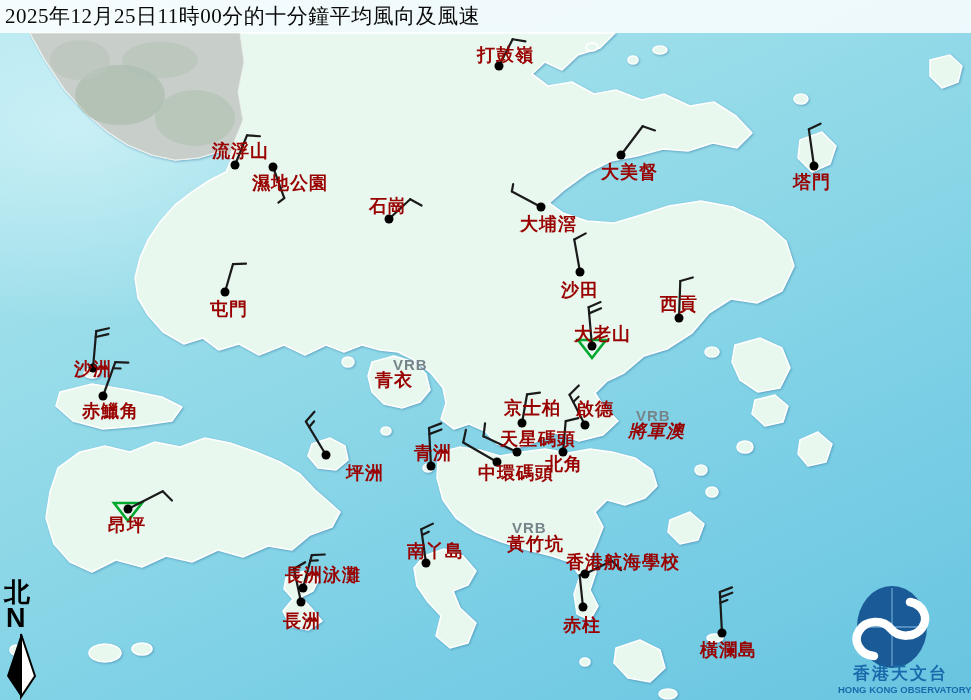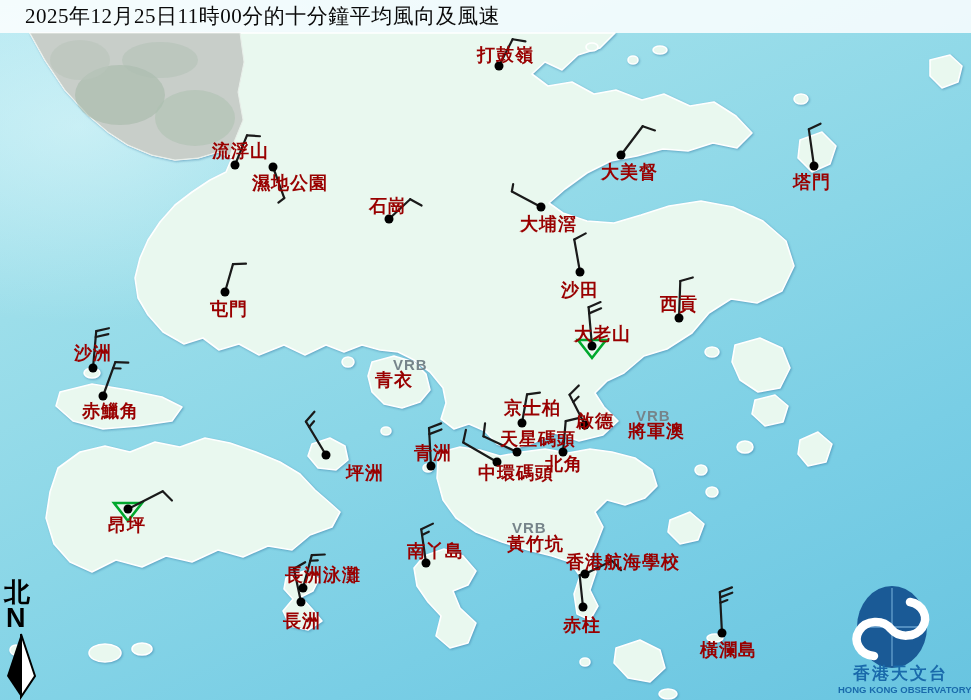--- a/index.html
+++ b/index.html
@@ -12,21 +12,21 @@
   .land{fill:#e9f8ef;stroke:#ffffff;stroke-width:1.6;stroke-linejoin:round;}
   #land-layer{filter:drop-shadow(1.5px 1.5px 1px rgba(60,125,165,.55));}
   .urban{fill:#c8cec9;stroke:#e8eee9;stroke-width:1;}
   #labels-layer{position:absolute;left:0;top:0;width:971px;height:567px;pointer-events:none;}
   .st-label{position:absolute;color:#990000;font:600 18px/1.05 "Liberation Serif","DejaVu Serif",serif;
     letter-spacing:1px;white-space:nowrap;}
   .vrb-label{position:absolute;color:#76848a;font:700 15px/1 "Liberation Sans","DejaVu Sans",sans-serif;
     letter-spacing:1px;white-space:nowrap;}
   .titlebar{position:absolute;left:0;top:0;width:971px;height:33px;background:rgba(255,255,255,.84);}
   .titlebar span{display:block;padding:4px 0 0 5px;font:400 21px/1.2 "Liberation Serif","DejaVu Serif",serif;
-    color:#0a0a0a;letter-spacing:.5px;margin-left:20px;}
+    color:#0a0a0a;letter-spacing:.5px;}
   .compass-zh{position:absolute;left:4px;top:580px;font:700 26px/1 "Liberation Serif","DejaVu Serif",serif;color:#000;}
   .compass-en{position:absolute;left:6px;top:605px;font:700 27px/1 "Liberation Sans","DejaVu Sans",sans-serif;color:#000;}
   .logo-zh{position:absolute;left:853px;top:665px;font:700 17px/1 "Liberation Serif","DejaVu Serif",serif;
     color:#1a6aab;letter-spacing:2px;white-space:nowrap;}
   .logo-en{position:absolute;left:838px;top:685px;font:700 9.5px/1 "Liberation Sans","DejaVu Sans",sans-serif;
     color:#1a6aab;white-space:nowrap;}
 </style>
 </head>
 <body>
 
@@ -206,40 +206,40 @@
       <div class="st-label" style="left: 212px; top: 142px;">流浮山</div>
       <div class="st-label" style="left: 252px; top: 174px;">濕地公園</div>
       <div class="st-label" style="left: 369px; top: 197px;">石崗</div>
       <div class="st-label" style="left: 210px; top: 300px;">屯門</div>
       <div class="st-label" style="left: 601px; top: 163px;">大美督</div>
       <div class="st-label" style="left: 520px; top: 215px;">大埔滘</div>
       <div class="st-label" style="left: 793px; top: 173px;">塔門</div>
       <div class="st-label" style="left: 561px; top: 281px;">沙田</div>
       <div class="st-label" style="left: 660px; top: 295px;">西貢</div>
       <div class="st-label" style="left: 574px; top: 325px;">大老山</div>
-      <div class="st-label" style="left: 74px; top: 344px;">沙洲</div>
+      <div class="st-label" style="left: 74px; top: 360px;">沙洲</div>
       <div class="st-label" style="left: 82px; top: 402px;">赤鱲角</div>
       <div class="st-label" style="left: 306px; top: 464px; margin-left: 40px;">坪洲</div>
       <div class="st-label" style="left: 108px; top: 516px;">昂坪</div>
       <div class="st-label" style="left: 414px; top: 444px;">青洲</div>
       <div class="st-label" style="left: 504px; top: 399px;">京士柏</div>
-      <div class="st-label" style="left: 576px; top: 412px;">啟德</div>
+      <div class="st-label" style="left: 576px; top: 400px;">啟德</div>
       <div class="st-label" style="left: 500px; top: 430px;">天星碼頭</div>
       <div class="st-label" style="left: 478px; top: 464px;">中環碼頭</div>
       <div class="st-label" style="left: 545px; top: 455px;">北角</div>
       <div class="st-label" style="left: 407px; top: 542px;">南丫島</div>
       <div class="st-label" style="left: 285px; top: 566px;">長洲泳灘</div>
       <div class="st-label" style="left: 283px; top: 612px;">長洲</div>
       <div class="st-label" style="left: 566px; top: 553px;">香港航海學校</div>
       <div class="st-label" style="left: 563px; top: 616px;">赤柱</div>
       <div class="st-label" style="left: 700px; top: 641px;">橫瀾島</div>
       <div class="vrb-label" style="left: 393px; top: 357px;">VRB</div>
       <div class="st-label" style="left: 375px; top: 371px;">青衣</div>
       <div class="vrb-label" style="left: 636px; top: 408px;">VRB</div>
-      <div class="st-label" style="left: 628px; top: 422px;">將軍澳</div>
+      <div class="st-label" style="left: 628px; top: 422px; font-style: italic;">將軍澳</div>
       <div class="vrb-label" style="left: 512px; top: 520px;">VRB</div>
       <div class="st-label" style="left: 507px; top: 535px;">黃竹坑</div>
     </div>
 
   <div class="titlebar">
     <span>2025年12月25日11時00分的十分鐘平均風向及風速</span>
   </div>
 
   <div class="compass-zh">北</div>
   <div class="compass-en">N</div>

